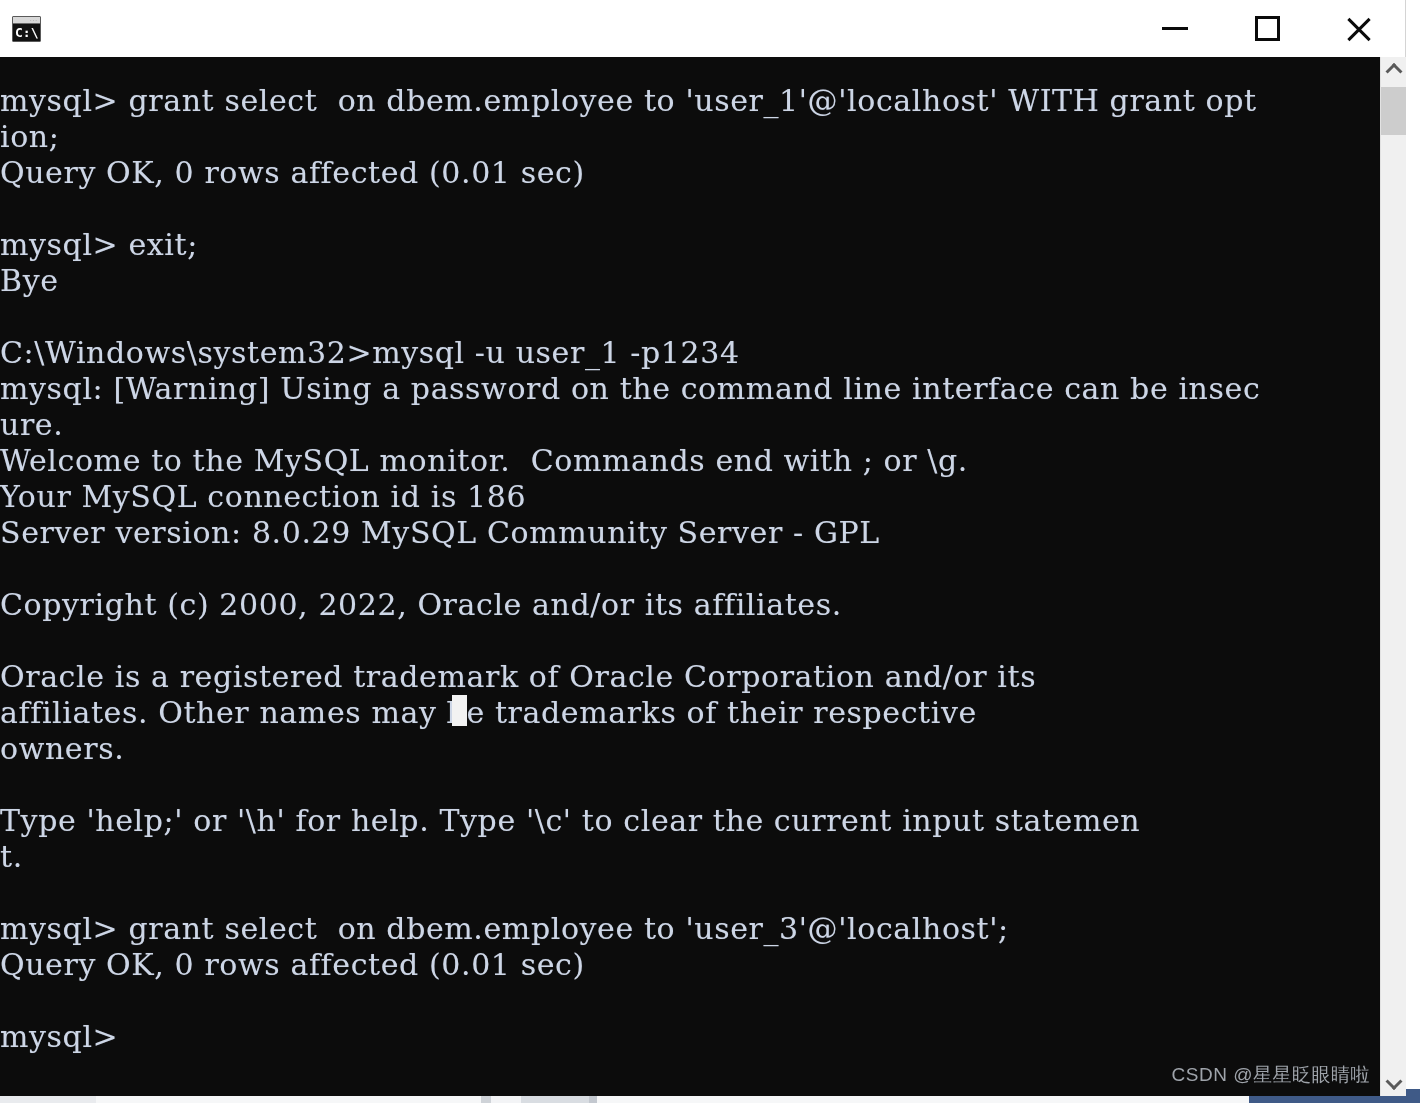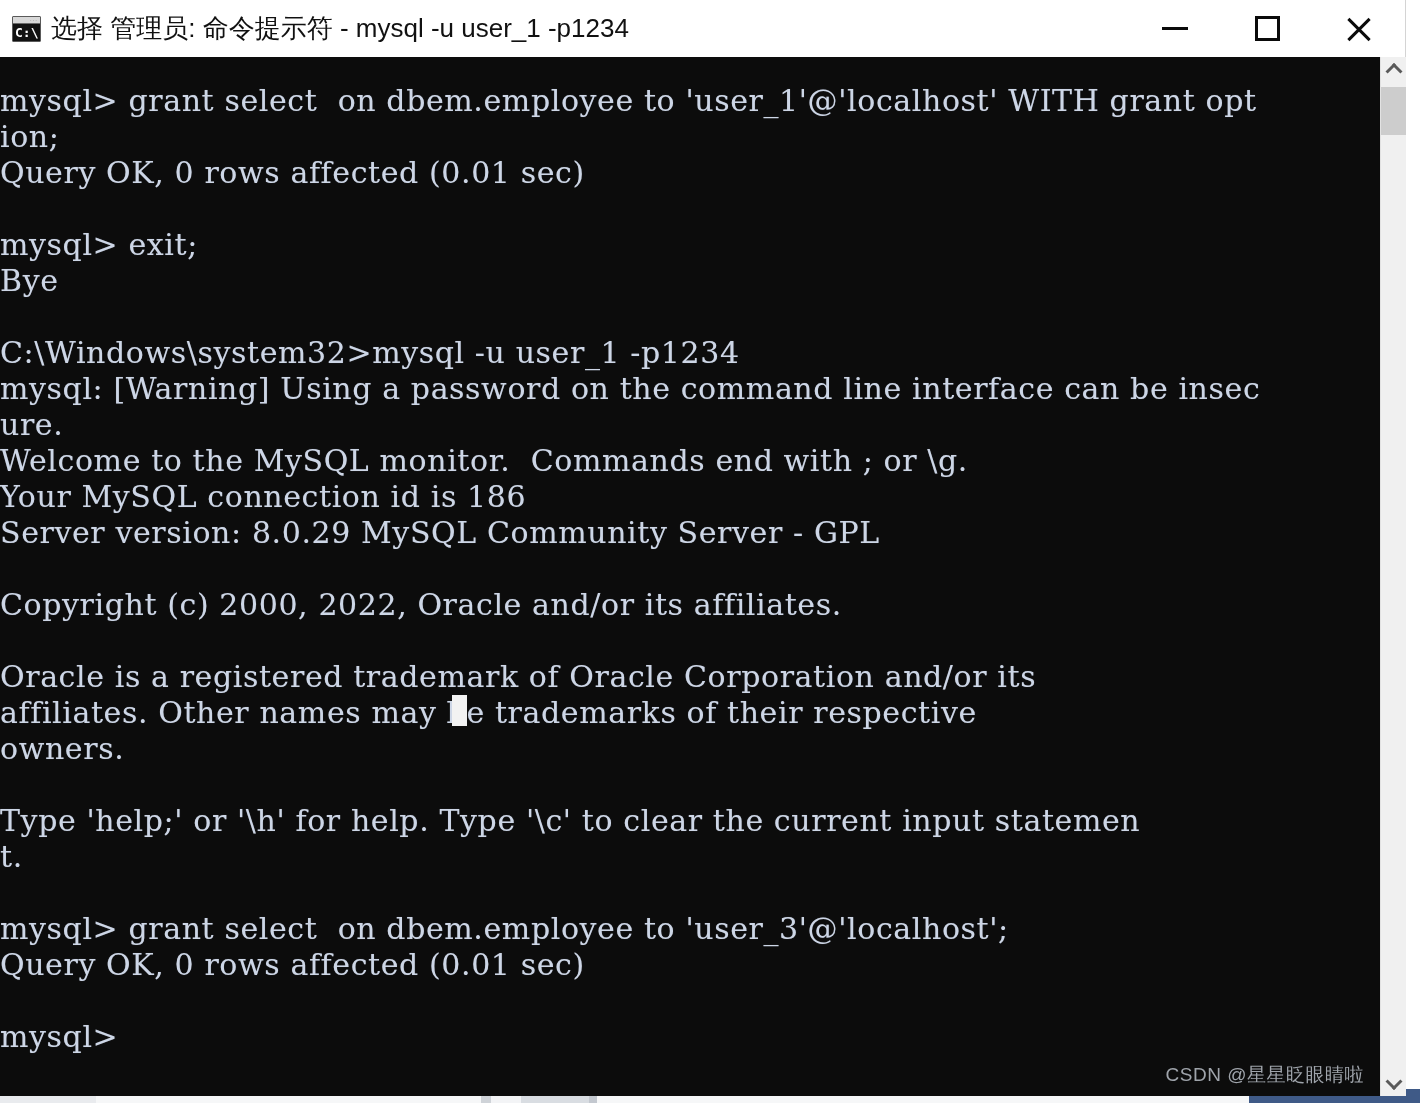--- a/index.html
+++ b/index.html
@@ -212,21 +212,21 @@
   #mouse-ibeam {
     position: absolute;
     left: 452px;
     top: 638px;
     width: 15px;
     height: 31px;
     background: #f2f2f2;
   }
   #watermark {
     position: absolute;
-    right: 16px;
+    right: 10px;
     bottom: 8px;
     color: #9fa4ab;
     font-family: "Liberation Sans", sans-serif;
     font-size: 19px;
     letter-spacing: 0.5px;
     white-space: nowrap;
   }
 
   
   #scrollbar {
@@ -299,21 +299,20 @@
 
     <div id="titlebar">
 
       <div id="app-icon">
         <div class="icon-top">
           <span class="icon-dots">···</span>
         </div>
         <div class="icon-body">C:\.</div>
       </div>
 
-      <div id="title-text">选择 管理员: 命令提示符 - mysql  -u user_1 -p1234</div>
 
       <div id="win-buttons">
         <div class="win-btn">
           <span class="glyph-min"></span>
         </div>
         <div class="win-btn">
           <span class="glyph-max"></span>
         </div>
         <div class="win-btn">
           <span class="glyph-close"></span>

